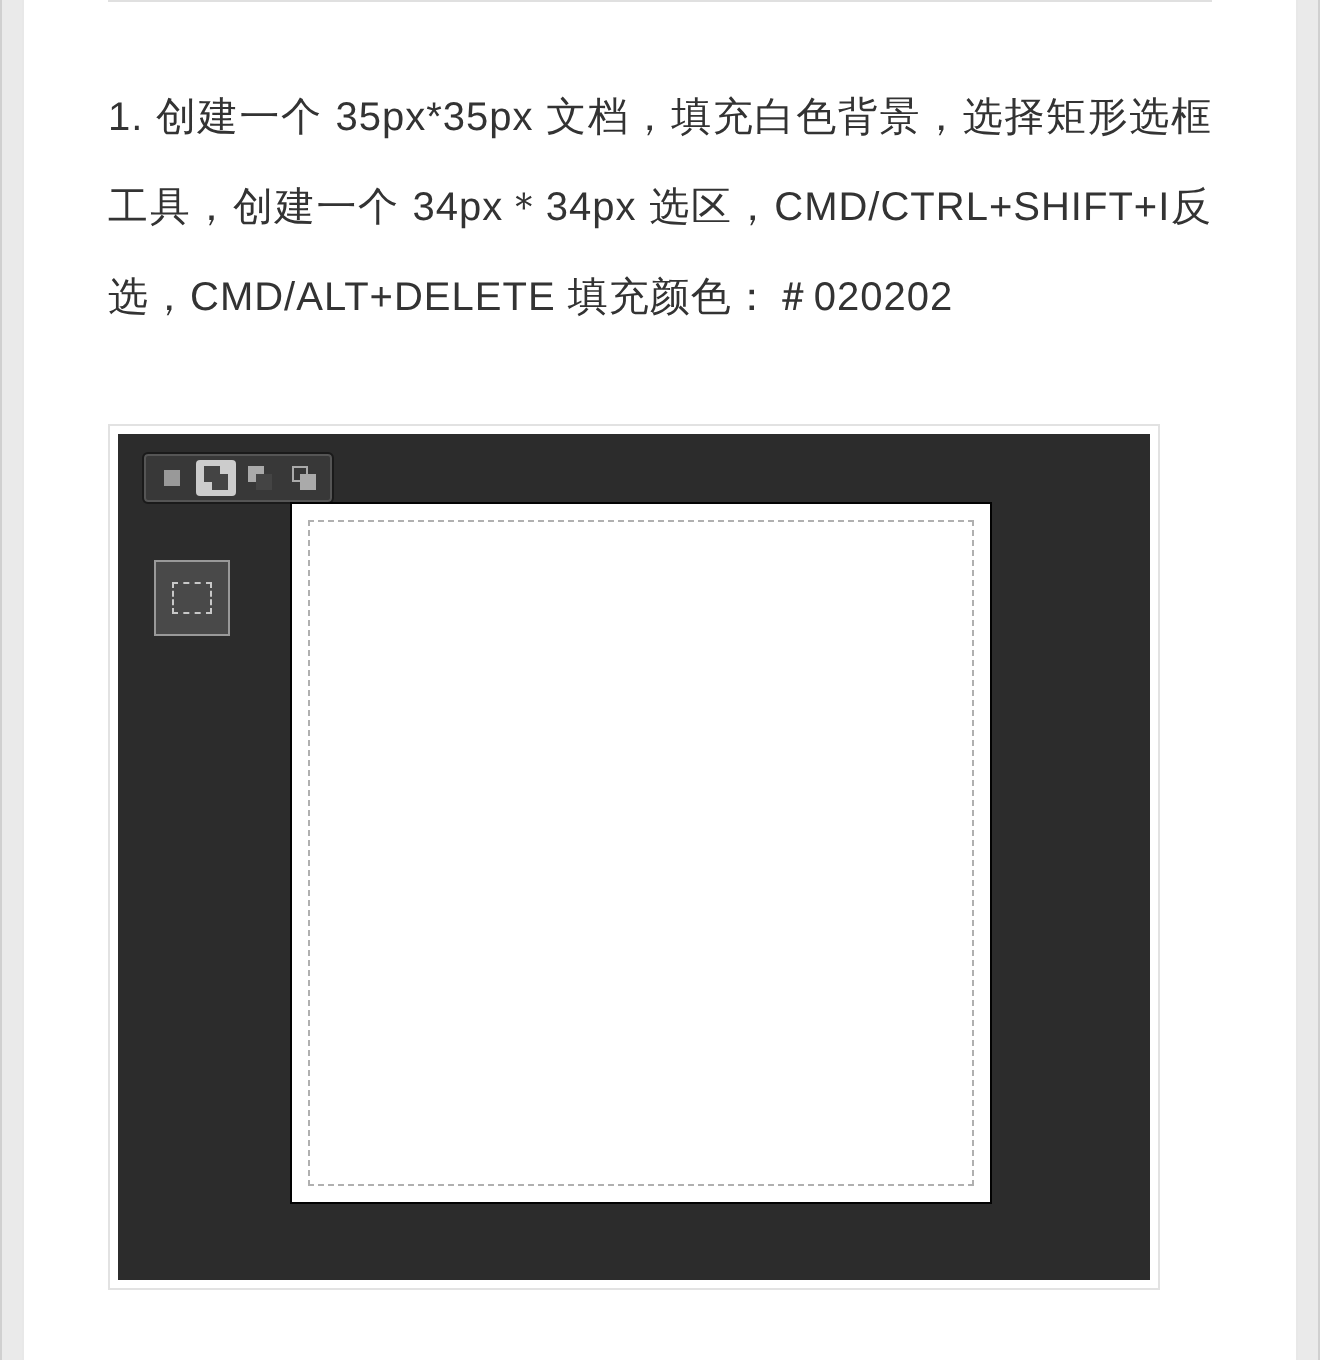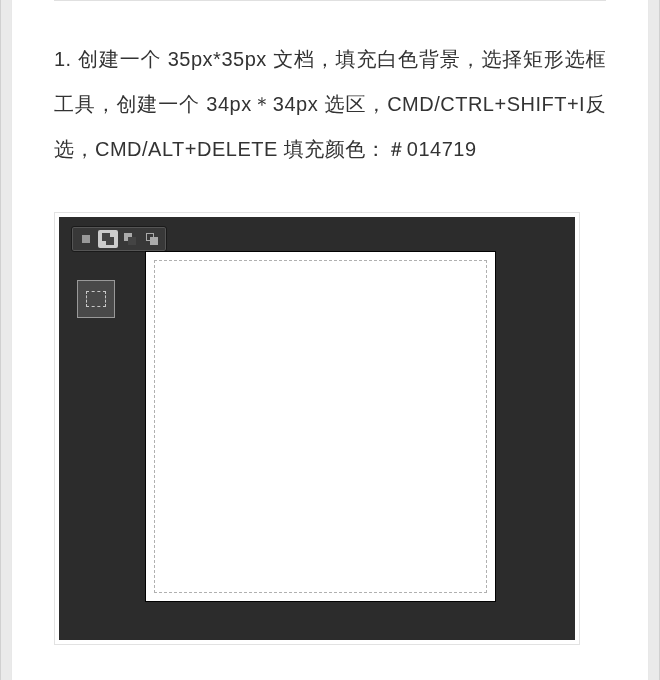--- a/index.html
+++ b/index.html
@@ -193,21 +193,21 @@
       pointer-events: none;
     }
   </style>
 </head>
 <body>
 
 <div class="outer-frame">
   <div class="content-card">
     <div class="divider"></div>
 
-    <p class="instruction-text">1. 创建一个 35px*35px 文档，填充白色背景，选择矩形选框工具，创建一个 34px＊34px 选区，CMD/CTRL+SHIFT+I反选，CMD/ALT+DELETE 填充颜色：＃014719</p>
+    <p class="instruction-text">1. 创建一个 35px*35px 文档，填充白色背景，选择矩形选框工具，创建一个 34px＊34px 选区，CMD/CTRL+SHIFT+I反选，CMD/ALT+DELETE 填充颜色：＃020202</p>
 
     <div class="screenshot-frame">
       <div class="ps-canvas-area">
 
         <div class="selection-mode-bar">
           <div class="mode-btn">
             <div class="mode-icon-new"></div>
           </div>
           <div class="mode-btn active">
             <div class="mode-icon-add"></div>

